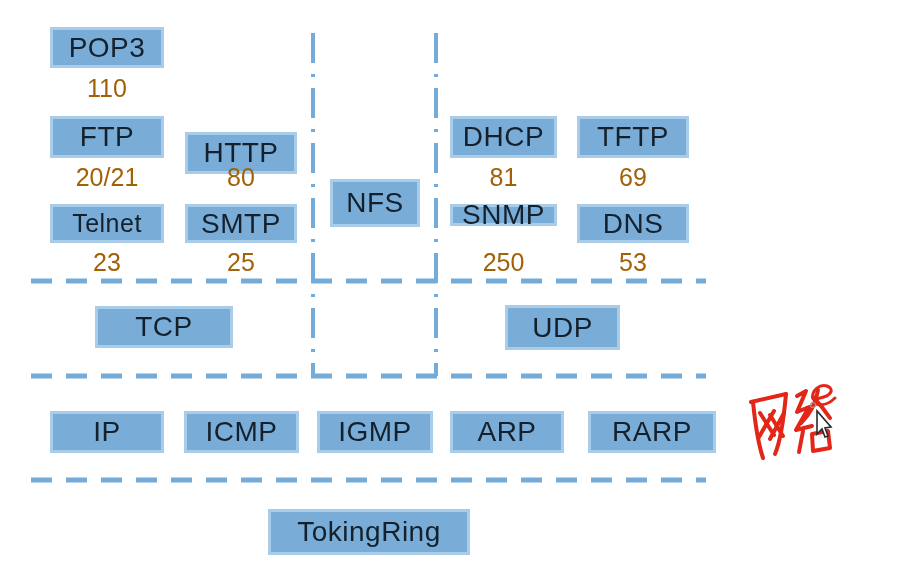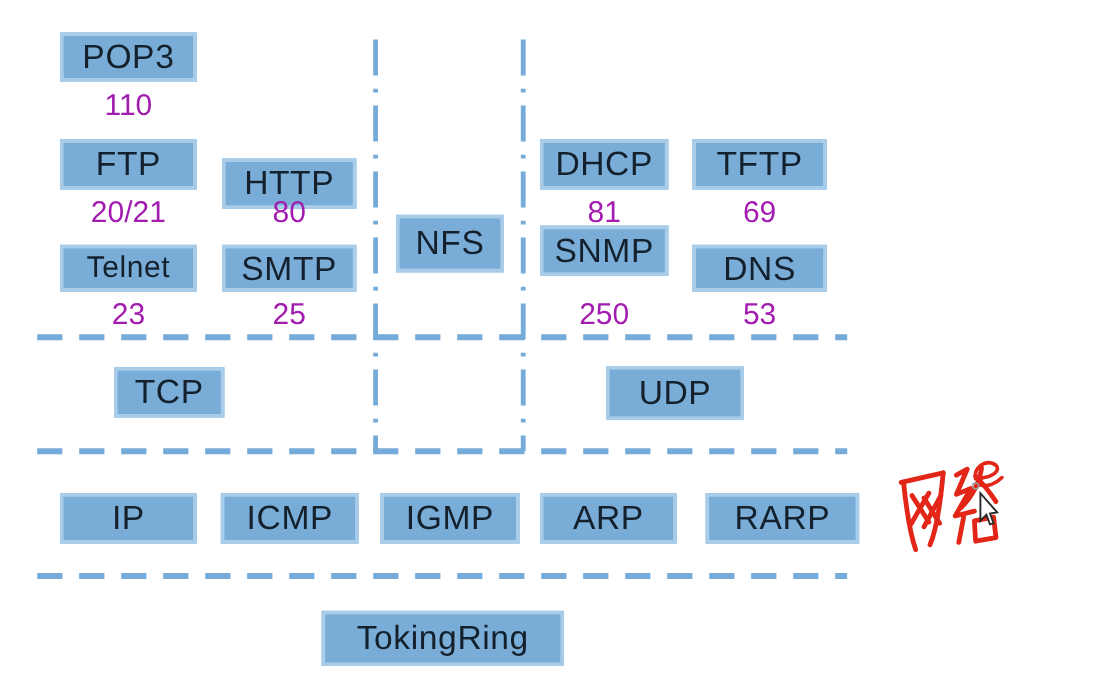--- a/index.html
+++ b/index.html
@@ -6,36 +6,36 @@
   .stage{
     position:relative;width:923px;height:572px;background:#ffffff;
     font-family:"Liberation Sans",sans-serif;overflow:hidden;
   }
   .pbox{
     position:absolute;background:#79add7;border:3px solid #a9cde9;box-sizing:border-box;
     display:flex;align-items:center;justify-content:center;
     font-size:28px;font-weight:500;color:#14212d;letter-spacing:.5px;
   }
   .port{
-    position:absolute;text-align:center;font-size:25px;font-weight:500;color:#a21caf;
+    position:absolute;text-align:center;font-size:25px;font-weight:500;color:#a16207;
   }
   .overlay{position:absolute;left:0;top:0;pointer-events:none;}
 
   
   .b-pop3{left:50px;top:27px;width:114px;height:41px}
   .b-ftp{left:50px;top:116px;width:114px;height:42px}
   .b-http{left:185px;top:132px;width:112px;height:42px}
   .b-telnet{left:50px;top:204px;width:114px;height:39px;font-size:25px}
   .b-smtp{left:185px;top:204px;width:112px;height:39px}
   .b-nfs{left:330px;top:179px;width:90px;height:48px}
   .b-dhcp{left:450px;top:116px;width:107px;height:42px}
   .b-tftp{left:577px;top:116px;width:112px;height:42px}
-  .b-snmp{left:450px;top:188px;width:107px;height:42px}
+  .b-snmp{left:450px;top:204px;width:107px;height:22px}
   .b-dns{left:577px;top:204px;width:112px;height:39px}
-  .b-tcp{left:95px;top:306px;width:92px;height:42px}
+  .b-tcp{left:95px;top:306px;width:138px;height:42px}
   .b-udp{left:505px;top:305px;width:115px;height:45px}
   .b-ip{left:50px;top:411px;width:114px;height:42px}
   .b-icmp{left:184px;top:411px;width:115px;height:42px}
   .b-igmp{left:317px;top:411px;width:116px;height:42px}
   .b-arp{left:450px;top:411px;width:114px;height:42px}
   .b-rarp{left:588px;top:411px;width:128px;height:42px}
   .b-csmacd{left:48px;top:509px;width:179px;height:46px}
   .b-tokingring{left:268px;top:509px;width:202px;height:46px}
 
   

